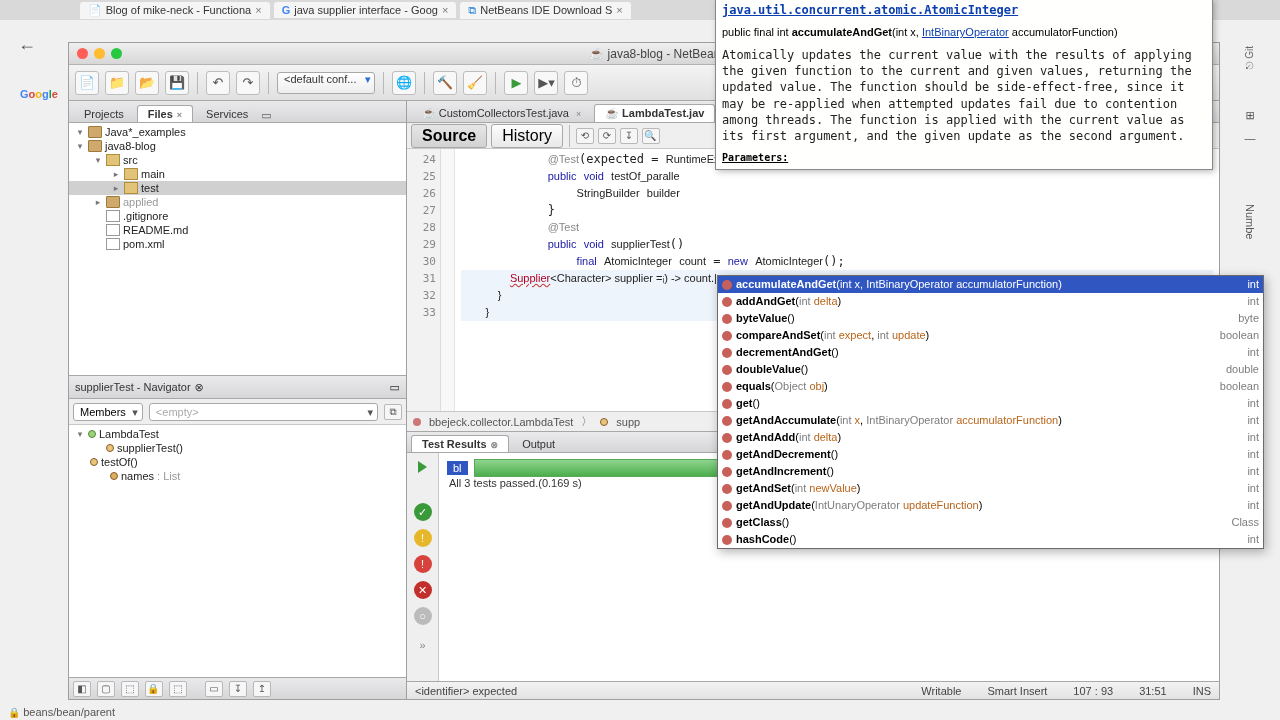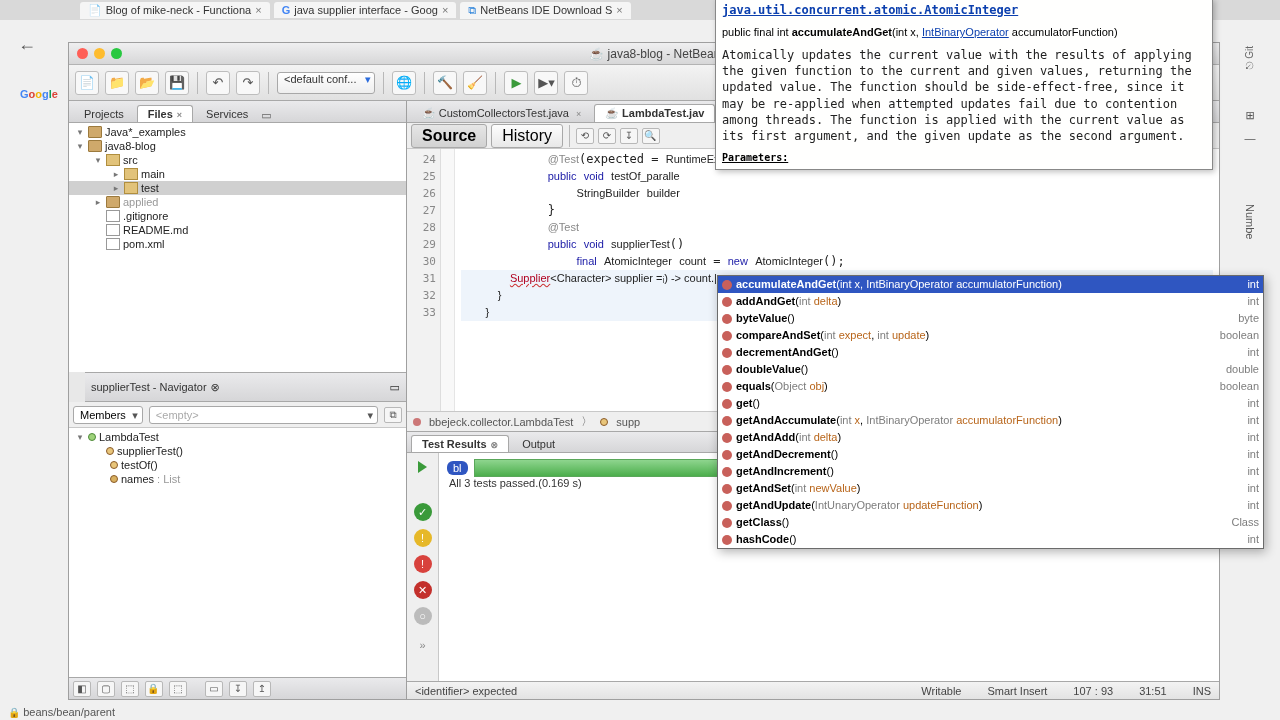--- a/index.html
+++ b/index.html
@@ -42,21 +42,21 @@
 .tree { flex:1; background:#fff; overflow:auto; padding:2px 0; }
 .node { display:flex; align-items:center; gap:3px; padding:1px 0 1px 6px; white-space:nowrap; color:#222; font-size:11px;}
 .node.sel{ background:#d0d0d0;}
 .tw { width:10px; text-align:center; color:#777; font-size:9px;}
 .fico { width:14px; height:12px; display:inline-block; }
 .fico.folder{ background:#cfa96b; border:1px solid #9c7a3d; border-radius:1px;}
 .fico.pkg{ background:#e2c37a; border:1px solid #b08e3e;}
 .fico.file{ background:#fff; border:1px solid #999;}
 .dim{color:#999}
 
-.nav-hdr{ height:30px; background:linear-gradient(#eaeaec,#d6d6d8); border-top:1px solid #a8a8a8; border-bottom:1px solid #a8a8a8; display:flex; align-items:center; padding:0 6px; font-size:11px; color:#333;margin-left:16px;}
+.nav-hdr{ height:24px; background:linear-gradient(#eaeaec,#d6d6d8); border-top:1px solid #a8a8a8; border-bottom:1px solid #a8a8a8; display:flex; align-items:center; padding:0 6px; font-size:11px; color:#333;}
 .nav-hdr .x{margin-left:4px;}
 .members-row{ height:26px; background:#efefef; display:flex; align-items:center; padding:0 4px; gap:6px; border-bottom:1px solid #c8c8c8;}
 .sel-box{ border:1px solid #a8a8a8; border-radius:3px; padding:2px 16px 2px 6px; background:#fff; position:relative; font-size:11px;}
 .sel-box::after{content:"▾"; position:absolute; right:4px; color:#555;}
 .sel-box.dim{color:#aaa}
 .nav-tree{ flex:1; background:#fff; overflow:auto; padding:2px 0;}
 .nav-btm{ height:22px; background:linear-gradient(#eaeaec,#d6d6d8); border-top:1px solid #a8a8a8; display:flex; align-items:center; padding:0 4px; gap:6px;}
 .mini{width:18px;height:16px;border:1px solid #b8b8b8;background:#f6f6f6;border-radius:2px;display:flex;align-items:center;justify-content:center;color:#555;font-size:10px;}
 
 
@@ -242,21 +242,21 @@
           <div class="node" style="padding-left: 6px;">
             <span class="tw">▾</span>
             <span class="circle" style="background:#9ed27a;border-color:#4e8a3a"></span>
             <span>LambdaTest</span>
           </div>
           <div class="node" style="padding-left: 24px;">
             <span class="tw"></span>
             <span class="circle"></span>
             <span>supplierTest()</span>
           </div>
-          <div class="node" style="padding-left: 28px;">
+          <div class="node" style="padding-left: 8px;">
             <span class="tw"></span>
             <span class="circle"></span>
             <span>testOf()</span>
           </div>
           <div class="node" style="padding-left: 28px;">
             <span class="tw"></span>
             <span class="circle" style="background:#d8b060"></span>
             <span>names <span class="dim">: List<string></string></span></span>
           </div>
         </div>
@@ -329,21 +329,21 @@
           <div style="height:14px"></div>
           <div class="badge b-ok">✓</div>
           <div class="badge b-wrn">!</div>
           <div class="badge b-err">!</div>
           <div class="badge b-fail">✕</div>
           <div class="badge b-gray">○</div>
           <div style="margin-top:6px;color:#888">»</div>
         </div>
         <div class="test-body">
           <div style="display:flex;align-items:center;gap:6px;margin:6px 8px 0 8px">
-           <span style="background:#2f56c1;color:#fff;padding:1px 6px;border-radius:6px;font-size:11px">bl</span>
+           <span style="background:#2f56c1;color:#fff;padding:1px 6px;border-radius:0;font-size:11px">bl</span>
            <div class="green-bar" style="flex:1;margin:0">
                 <span>Tests passed:</span>
               </div>
           </div>
           <div class="test-line">All 3 tests passed.(0.169 s)</div>
         </div>
       </div>
 
       <div class="status">
         <span>&lt;identifier&gt; expected</span>

